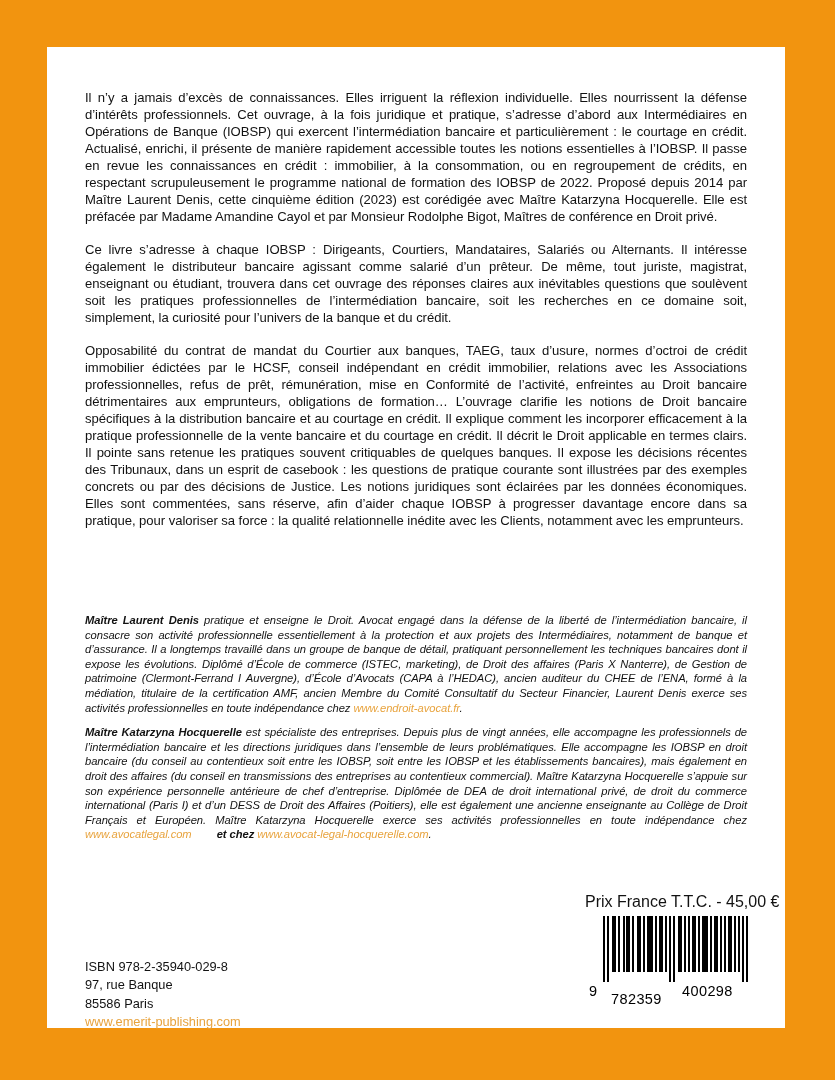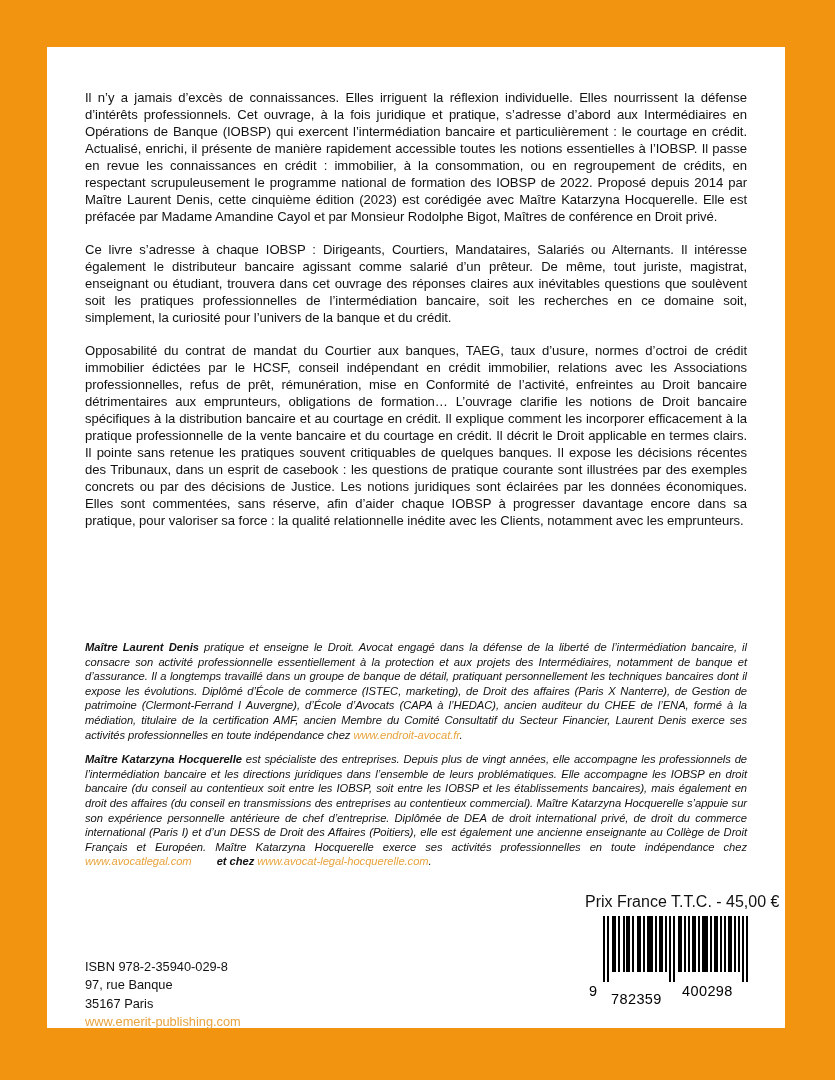--- a/index.html
+++ b/index.html
@@ -44,21 +44,21 @@
     color: #121212;
     text-align: justify;
     letter-spacing: -0.05px;
   }
   .blurb p:last-child { margin-bottom: 0; }
 
   
   .bios {
     position: absolute;
     left: 38px;
-    top: 593px;
+    top: 566px;
     width: 662px;
   }
   .bios p {
     margin: 0 0 10px 0;
     font-size: 11.2px;
     line-height: 14.6px;
     color: #121212;
     text-align: justify;
     font-style: italic;
     letter-spacing: -0.05px;
@@ -154,21 +154,21 @@
 
     <div class="bios">
       <p><b>Maître Laurent Denis</b><span> pratique et enseigne le Droit. Avocat engagé dans la défense de la liberté de l’intermédiation bancaire, il consacre son activité professionnelle essentiellement à la protection et aux projets des Intermédiaires, notamment de banque et d’assurance. Il a longtemps travaillé dans un groupe de banque de détail, pratiquant personnellement les techniques bancaires dont il expose les évolutions. Diplômé d’École de commerce (ISTEC, marketing), de Droit des affaires (Paris X Nanterre), de Gestion de patrimoine (Clermont-Ferrand I Auvergne), d’École d’Avocats (CAPA à l’HEDAC), ancien auditeur du CHEE de l’ENA, formé à la médiation, titulaire de la certification AMF, ancien Membre du Comité Consultatif du Secteur Financier, Laurent Denis exerce ses activités professionnelles en toute indépendance chez </span><span class="lnk">www.endroit-avocat.fr</span><span>.</span></p>
 
       <p><b>Maître Katarzyna Hocquerelle</b><span> est spécialiste des entreprises. Depuis plus de vingt années, elle accompagne les professionnels de l’intermédiation bancaire et les directions juridiques dans l’ensemble de leurs problématiques. Elle accompagne les IOBSP en droit bancaire (du conseil au contentieux soit entre les IOBSP, soit entre les IOBSP et les établissements bancaires), mais également en droit des affaires (du conseil en transmissions des entreprises au contentieux commercial). Maître Katarzyna Hocquerelle s’appuie sur son expérience personnelle antérieure de chef d’entreprise. Diplômée de DEA de droit international privé, de droit du commerce international (Paris I) et d’un DESS de Droit des Affaires (Poitiers), elle est également une ancienne enseignante au Collège de Droit Français et Européen. Maître Katarzyna Hocquerelle exerce ses activités professionnelles en toute indépendance chez </span><span class="lnk">www.avocatlegal.com</span><span class="lnk-b"> et chez </span><span class="lnk">www.avocat-legal-hocquerelle.com</span><span>.</span></p>
     </div>
 
     <div class="imprint">
       <div>ISBN 978-2-35940-029-8</div>
       <div>97, rue Banque</div>
-      <div>35167 Paris</div>
+      <div>85586 Paris</div>
       <div class="site">www.emerit-publishing.com</div>
     </div>
 
     <div class="barcode-block">
       <div class="price">Prix France T.T.C. - 45,00 €</div>
       <div class="barcode">
         <svg width="170" height="66" viewBox="0 0 170 66">
           <rect x="0" y="0" width="170" height="66" fill="#ffffff"></rect>
           <g fill="#000000">
             <rect x="14" y="0" width="2" height="66"></rect>

